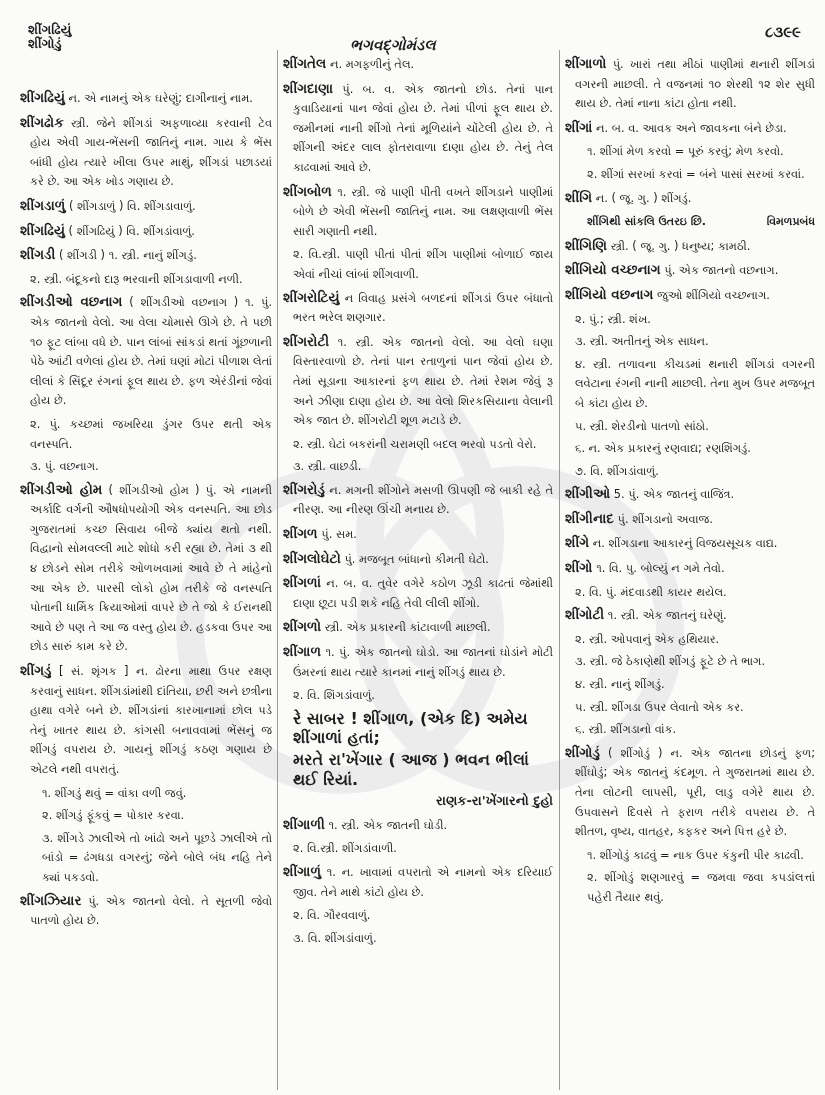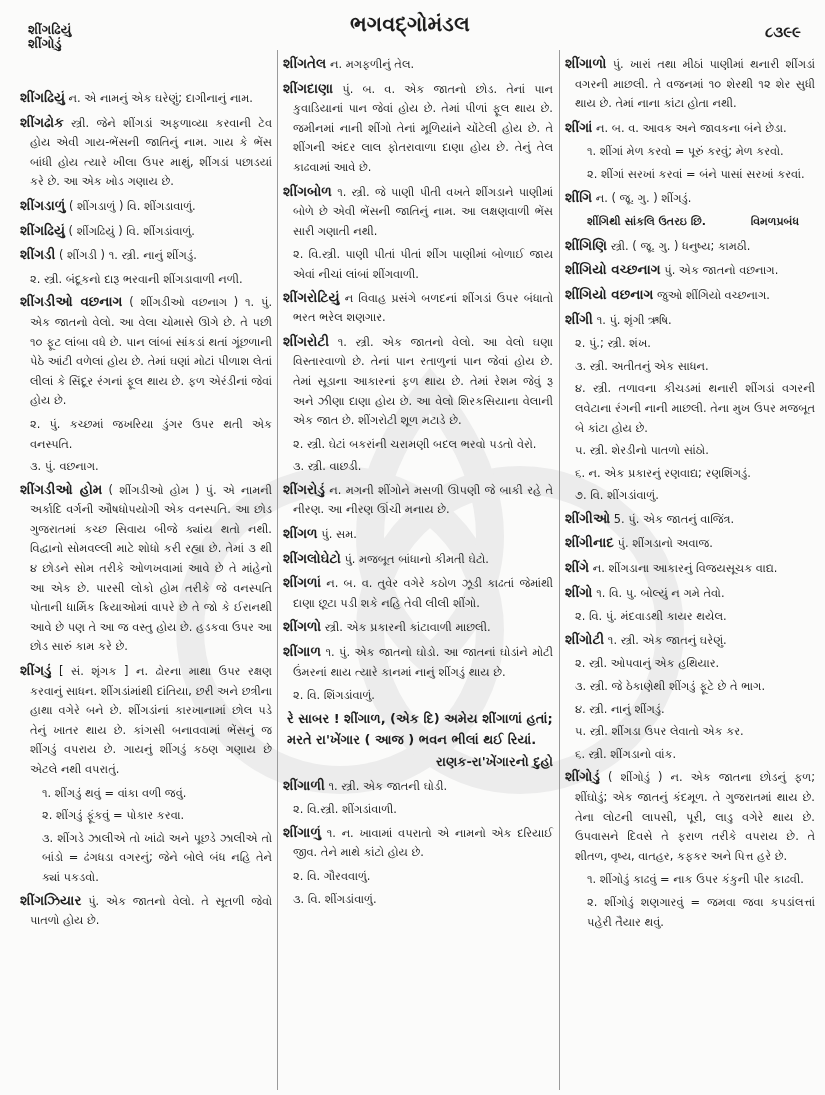--- a/index.html
+++ b/index.html
@@ -11,37 +11,37 @@
     position: relative;
   }
   .watermark {
     position: absolute; left: 150px; top: 330px; width: 560px; height: 560px;
     pointer-events: none; z-index: 0;
   }
   .header {
     position: absolute; left: 0; top: 0; width: 825px; height: 40px; z-index: 1;
   }
   .hdr-guide { position: absolute; left: 28px; top: 23px; font-size: 13px; font-weight: bold; line-height: 14px; }
-  .hdr-title { position: absolute; left: 350px; top: 12px; font-size: 21px; font-weight: bold; }
+  .hdr-title { position: absolute; left: 350px; top: 36px; font-size: 15px; font-weight: bold; font-style: italic; }
   .hdr-page { position: absolute; right: 24px; top: 24px; font-size: 15px; font-weight: bold; font-family: Liberation Serif, serif; }
   .col {
     position: absolute; top: 54px; z-index: 1;
     font-size: 11.4px; line-height: 19.6px;
   }
   .col1 { left: 20px; width: 252px; top: 76px; margin-top: 12px; }
   .col2 { left: 283px; width: 270px; }
   .col3 { left: 565px; width: 250px; }
   .divider { position: absolute; top: 50px; width: 1px; height: 1040px; background: #9a9a9a; z-index: 1; }
   .entry { margin: 0 0 4px 0; text-align: justify; padding-left: 10px; text-indent: -10px; }
   .entry .hw { font-weight: bold; font-size: 13.5px; }
   .sense { margin: 0 0 3px 10px; text-align: justify; }
   .sense.indent { margin-left: 22px; }
-  .quote { font-size: 13px; margin: 0 0 2px 4px; font-weight: bold; }
+  .quote { font-size: 16px; margin: 0 0 2px 10px; font-weight: bold; }
   .quote-src { text-align: right; font-size: 13px; font-weight: bold; margin: 0 0 4px 0; }
-  .cite { margin: 0 16px 4px 22px; font-weight: bold; font-size: 11px; display: flex; justify-content: space-between; align-items: flex-end; }
+  .cite { margin: 0 0 4px 22px; font-weight: bold; font-size: 11px; display: flex; justify-content: space-between; align-items: flex-end; }
 </style>
 </head>
 <body>
 
 <svg class="watermark" viewBox="0 0 560 560">
   <g fill="none" stroke="#ececec" stroke-width="28">
     <circle cx="190" cy="300" r="150"></circle>
     <circle cx="370" cy="300" r="150"></circle>
     <path d="M280 60 C 200 160, 200 260, 280 330 C 360 260, 360 160, 280 60 Z"></path>
   </g>
@@ -107,21 +107,20 @@
     <div class="sense indent">૧. શીંગાં મેળ કરવો = પૂરું કરવું; મેળ કરવો.</div>
     <div class="sense indent">૨. શીંગાં સરખાં કરવાં = બંને પાસાં સરખાં કરવાં.</div>
     <div class="entry"><span class="hw">શીંગિ</span> <span>ન. ( જૂ. ગુ. ) શીંગડું.</span></div>
     <div class="cite">
       <span>શીંગિથી સાંકલિ ઉતરઇ છિ.</span>
       <span>વિમળપ્રબંધ</span>
     </div>
     <div class="entry"><span class="hw">શીંગિણિ</span> <span>સ્ત્રી. ( જૂ. ગુ. ) ધનુષ્ય; કામઠી.</span></div>
     <div class="entry"><span class="hw">શીંગિયો વચ્છનાગ</span> <span>પું. એક જાતનો વછનાગ.</span></div>
     <div class="entry"><span class="hw">શીંગિયો વછનાગ</span> <span>જુઓ શીંગિયો વચ્છનાગ.</span></div>
-    <div class="entry"><span class="hw">શીંગી</span> <span>૧. પું. શૃંગી ઋષિ.</span></div>
     <div class="sense">૨. પું.; સ્ત્રી. શંખ.</div>
     <div class="sense">૩. સ્ત્રી. અતીતનું એક સાધન.</div>
     <div class="sense">૪. સ્ત્રી. તળાવના કીચડમાં થનારી શીંગડાં વગરની લવેટાના રંગની નાની માછલી. તેના મુખ ઉપર મજબૂત બે કાંટા હોય છે.</div>
     <div class="sense">૫. સ્ત્રી. શેરડીનો પાતળો સાંઠો.</div>
     <div class="sense">૬. ન. એક પ્રકારનું રણવાદ્ય; રણશિંગડું.</div>
     <div class="sense">૭. વિ. શીંગડાંવાળું.</div>
     <div class="entry"><span class="hw">શીંગીઓ</span> <span>5. પું. એક જાતનું વાજિંત્ર.</span></div>
     <div class="entry"><span class="hw">શીંગીનાદ</span> <span>પું. શીંગડાનો અવાજ.</span></div>
     <div class="entry"><span class="hw">શીંગે</span> <span>ન. શીંગડાના આકારનું વિજયસૂચક વાદ્ય.</span></div>
     <div class="entry"><span class="hw">શીંગો</span> <span>૧. વિ. પુ. બોલ્યું ન ગમે તેવો.</span></div>

